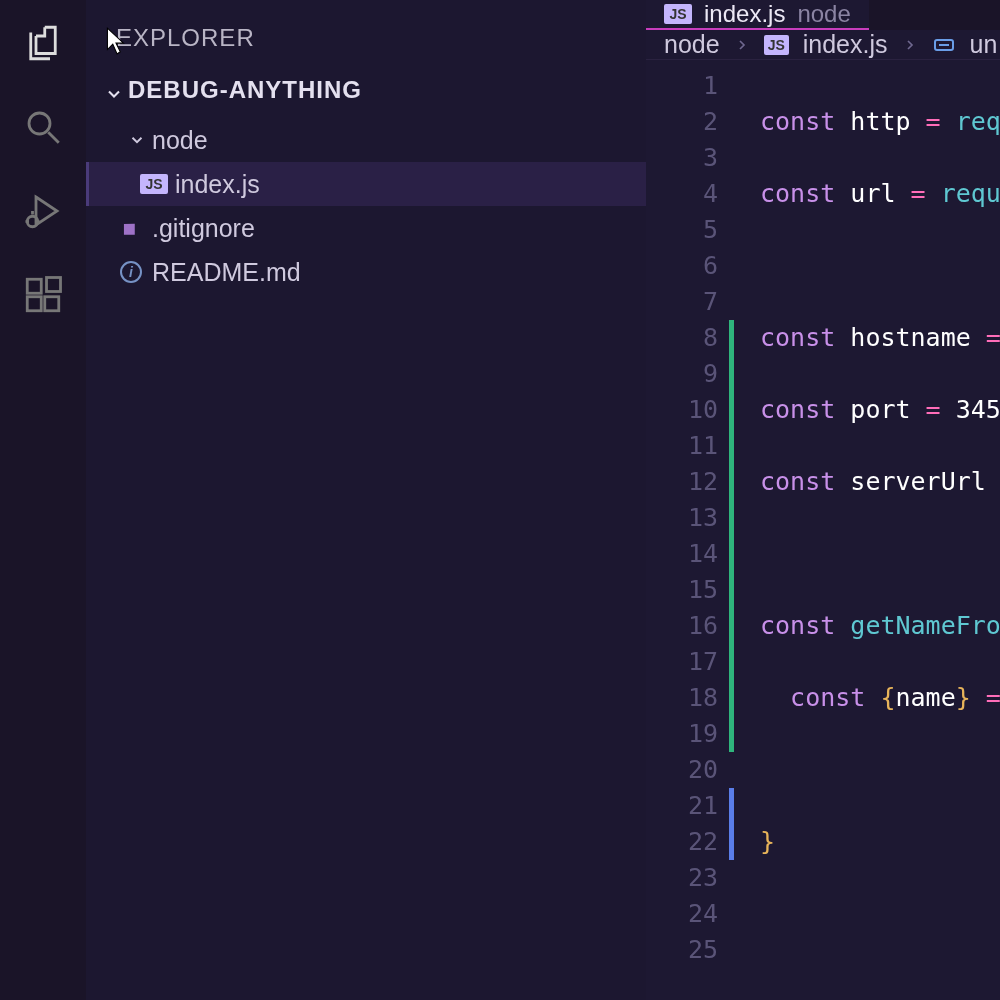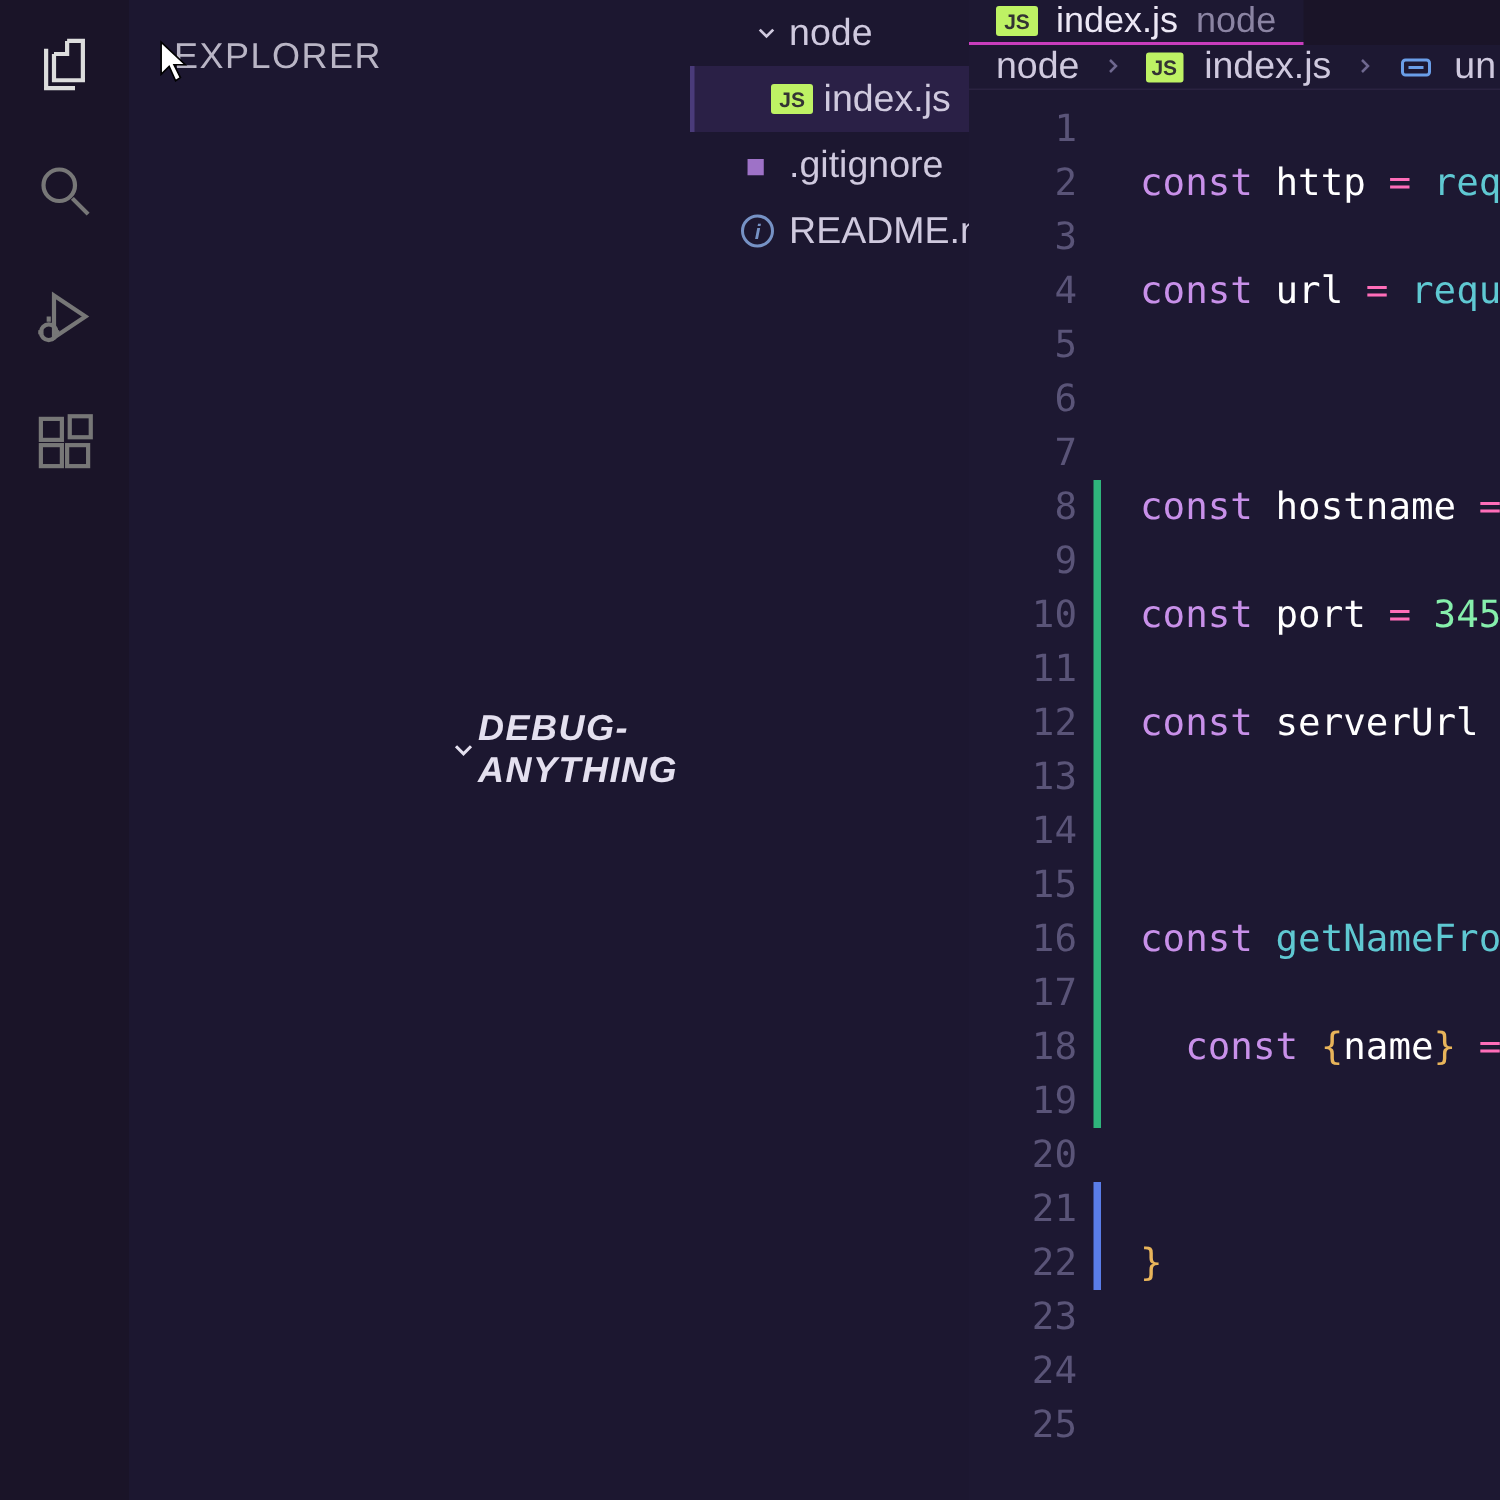--- a/index.html
+++ b/index.html
@@ -28,37 +28,37 @@
   align-items: center;
   justify-content: center;
 }
 .activity-icon.active { color: #ddd; }
 .activity-icon svg { width: 100%; height: 100%; }
 
 .sidebar {
   width: 560px;
   background: #1c1730;
   display: flex;
+  flex-direction: column;
 }
 .sidebar-header {
   padding: 24px 30px 10px 30px;
   color: #b9b5c5;
   font-size: 24px;
   letter-spacing: 1px;
 }
 .workspace-header {
   display: flex;
-  align-items: center;
+  align-items: flex-end;
   padding: 14px 0 14px 14px;
   font-weight: 700;
   font-size: 24px;
   letter-spacing: 1px;
   color: #e4e0ef;
   cursor: pointer;
-  font-style: italic;
 }
 .workspace-header .chev { width: 28px; display:flex; justify-content:center; }
 .tree { padding-left: 0; }
 .tree-row {
   display: flex;
   align-items: center;
   height: 44px;
   font-size: 25px;
   color: #cfc9de;
   padding-left: 18px;
@@ -72,21 +72,21 @@
   border-left: 3px solid #4a3b7a;
 }
 .tree-row .chev, .tree-row .ficon {
   width: 30px;
   display: flex;
   justify-content: center;
   align-items: center;
 }
 .ficon { margin-right: 6px; }
 .js-badge {
-  background: #bef264;
+  background: #c4b5fd;
   color: #333;
   font-size: 14px;
   font-weight: 700;
   padding: 2px 4px;
   border-radius: 2px;
   width: 28px;
   text-align: center;
 }
 .git-icon { color: #9e72c7; transform: rotate(45deg); font-size: 20px; }
 .info-icon {
@@ -176,21 +176,21 @@
   padding-left: 24px;
   color: #d4cae0;
   white-space: pre;
   overflow: hidden;
 }
 .code .line { height: 36px; }
 
 .kw { color: #c890e9; }
 .var { color: #ffffff; }
 .fn { color: #5fc8d2; margin-top: 24px; }
-.num { color: #86efac; }
+.num { color: #ffffff; }
 .prop { color: #e8b45a; }
 .op { color: #ff6db9; }
 
 .cursor-arrow {
   position: absolute;
   left: 105px;
   top: 26px;
   color: #fff;
   font-size: 28px;
   pointer-events: none;

